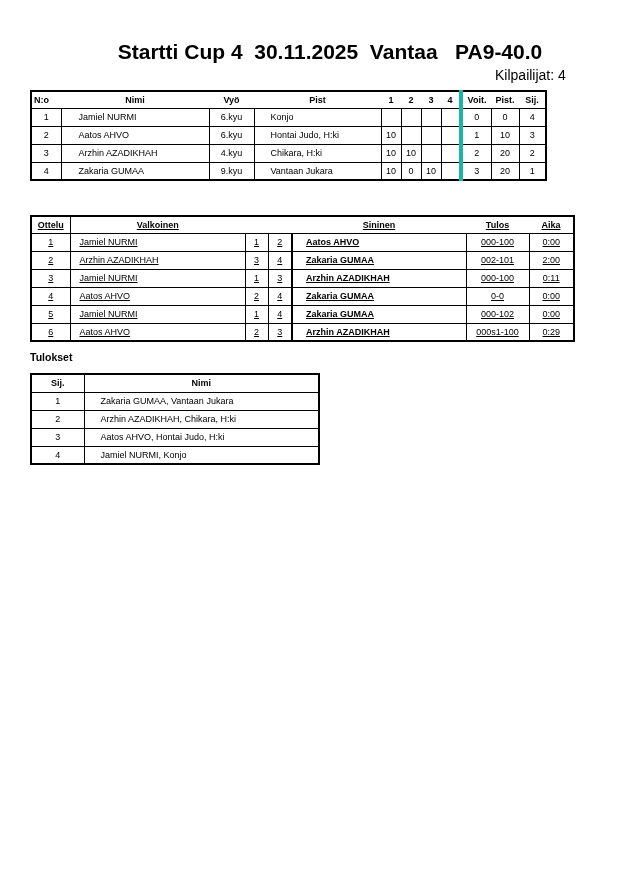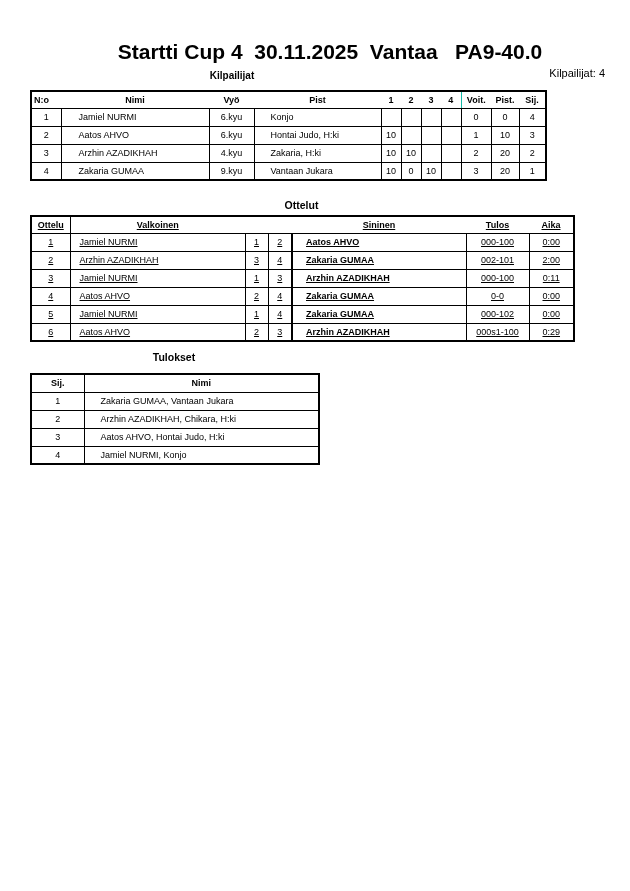--- a/index.html
+++ b/index.html
@@ -13,29 +13,29 @@
   .doc-title {
     position:absolute; left:30px; top:40px; width:600px;
     text-align:center; font-size:21px; font-weight:bold; white-space:pre;
   }
   .sub-kilpailijat {
     position:absolute; left:32px; top:70px; width:400px;
     text-align:center; font-size:10px; font-weight:bold;
   }
   .corner-note {
     position:absolute; left:495px; top:67px; width:110px;
-    text-align:right; font-size:11px;
+    text-align:left; font-size:14px;
   }
   .heading-ottelut {
     position:absolute; left:30px; top:199px; width:543px;
     text-align:center; font-size:10.5px; font-weight:bold;
   }
   .heading-tulokset {
     position:absolute; left:30px; top:351px; width:288px;
-    text-align:center; font-size:10.5px; font-weight:bold;
+    text-align:left; font-size:10.5px; font-weight:bold;
   }
 
   table {
     position:absolute; border-collapse:collapse; table-layout:fixed;
     background:#fff; border:2px solid #000;
   }
   .t1 { left:30px; top:90px;  width:515px; }
   .t2 { left:30px; top:215px; width:543px;text-decoration:underline; }
   .t3 { left:30px; top:373px; width:288px; }
 
@@ -54,33 +54,32 @@
   tbody tr { height:18px; }
 
   .c { text-align:center; }
   .l { text-align:left;margin-top:23px; }
   .pad-nimi1  { padding-left:17px; }
   .pad-seura  { padding-left:16px; }
   .pad-name2  { padding-left:9px; }
   .pad-name3  { padding-left:16px; }
   .no-h { text-align:left; padding-left:2px; }
 
-  .thickl { border-left:1px solid #14b8a6; }
+  .thickl { border-left:4px solid #14b8a6; }
   td.col-sininen {
     font-weight:bold; text-align:left; padding-left:13px;
     border-left:2px solid #000;
   }
 </style>
 </head>
 <body>
 
 <div class="page">
 
   <div class="doc-title">Startti Cup 4  30.11.2025  Vantaa   PA9-40.0</div>
-  <div class="sub-kilpailijat">Kilpailijat</div>
   <div class="corner-note">Kilpailijat: 4</div>
 
   <table class="t1">
     <colgroup>
       <col style="width:30px">
         <col style="width:148px">
         <col style="width:45px">
         <col style="width:127px">
       <col style="width:20px">
         <col style="width:20px">
@@ -131,21 +130,21 @@
       <td class="c"></td>
       <td class="c thickl">1</td>
       <td class="c">10</td>
       <td class="c">3</td>
     </tr>
 
     <tr>
       <td class="c">3</td>
       <td class="l pad-nimi1">Arzhin AZADIKHAH</td>
       <td class="c">4.kyu</td>
-      <td class="l pad-seura">Zakaria, H:ki</td>
+      <td class="l pad-seura">Chikara, H:ki</td>
       <td class="c">10</td>
       <td class="c">10</td>
       <td class="c"></td>
       <td class="c"></td>
       <td class="c thickl">2</td>
       <td class="c">20</td>
       <td class="c">2</td>
     </tr>
 
     <tr>
@@ -157,21 +156,20 @@
       <td class="c">0</td>
       <td class="c">10</td>
       <td class="c"></td>
       <td class="c thickl">3</td>
       <td class="c">20</td>
       <td class="c">1</td>
     </tr>
   </tbody>
   </table>
 
-  <div class="heading-ottelut">Ottelut</div>
 
   <table class="t2">
     <colgroup>
       <col style="width:39px">
         <col style="width:175px">
         <col style="width:23px">
         <col style="width:24px">
       <col style="width:174px">
         <col style="width:63px">
         <col style="width:45px">

